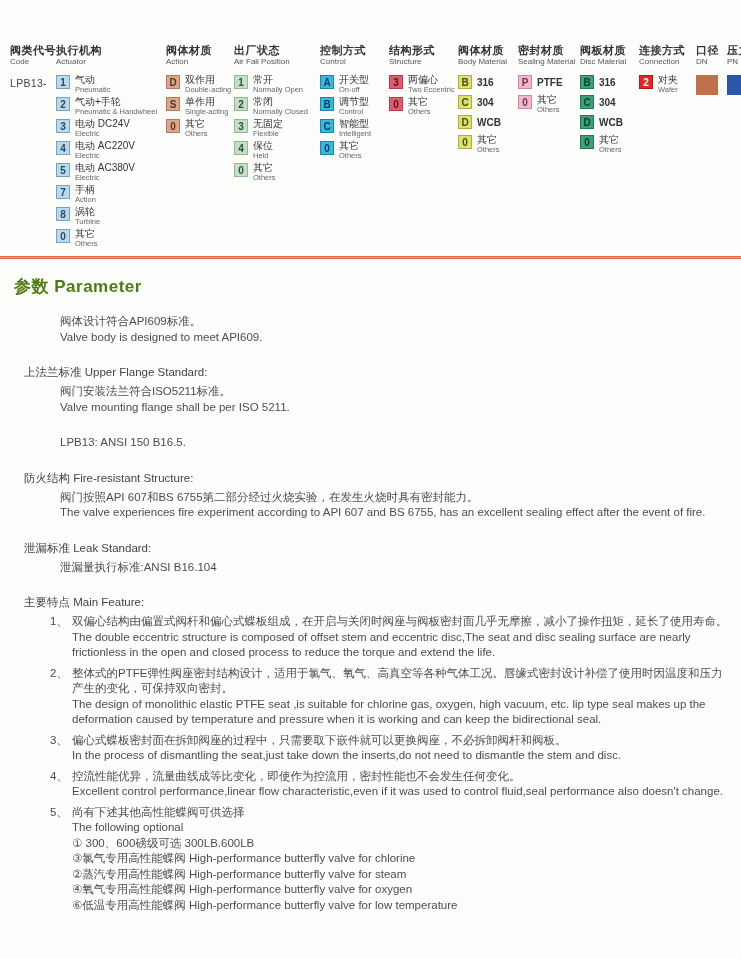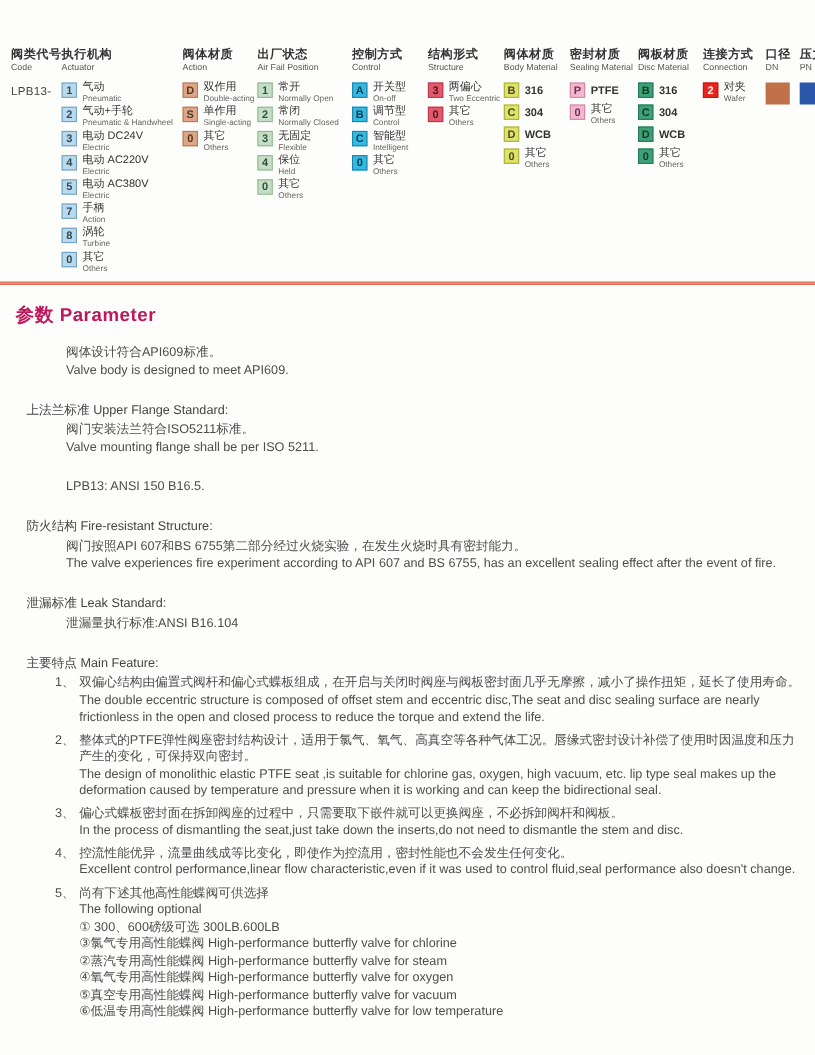--- a/index.html
+++ b/index.html
@@ -43,21 +43,21 @@
   .swatch{width:22px;height:20px;margin-top:9px}
 
   
   .red-divider{
     height:3px;border:0;margin:6px 0 0 0;width:741px;
     background:linear-gradient(#dd4930,#f49c8a,#dd4930);
   }
 
   
   .parameter{padding:16px 12px 0 12px}
-  .param-heading{font-size:17px;color:#be185d;margin:0 0 16px 2px;letter-spacing:.5px}
+  .param-heading{font-size:17px;color:#4d7c0f;margin:0 0 16px 2px;letter-spacing:.5px}
   .param-block{margin:0 0 20px 12px}
   .param-title{font-size:11.5px;color:#444;margin-bottom:4px}
   .param-lines{margin-left:36px}
   .param-line{font-size:11.5px;color:#4d4d4d;line-height:15.5px}
   .features{margin-left:26px}
   .feature{display:flex;margin-bottom:5px}
   .feature-num{flex:none;width:22px;font-size:11.5px;color:#4d4d4d;line-height:15.5px}
   .feature-lines{flex:1;min-width:0}
 </style>
 </head>
@@ -436,21 +436,20 @@
             </div>
             <div class="feature">
               <div class="feature-num">5、</div>
               <div class="feature-lines">
                 <div class="param-line">尚有下述其他高性能蝶阀可供选择</div>
                 <div class="param-line">The following optional</div>
                 <div class="param-line">① 300、600磅级可选 300LB.600LB</div>
                 <div class="param-line">③氯气专用高性能蝶阀 High-performance butterfly valve for chlorine</div>
                 <div class="param-line">②蒸汽专用高性能蝶阀 High-performance butterfly valve for steam</div>
                 <div class="param-line">④氧气专用高性能蝶阀 High-performance butterfly valve for oxygen</div>
-                <div class="param-line">⑤真空专用高性能蝶阀 High-performance butterfly valve for vacuum</div>
                 <div class="param-line">⑥低温专用高性能蝶阀 High-performance butterfly valve for low temperature</div>
               </div>
             </div>
           </div>
         </div>
       </div>
   </section>
 
 </div>
 

